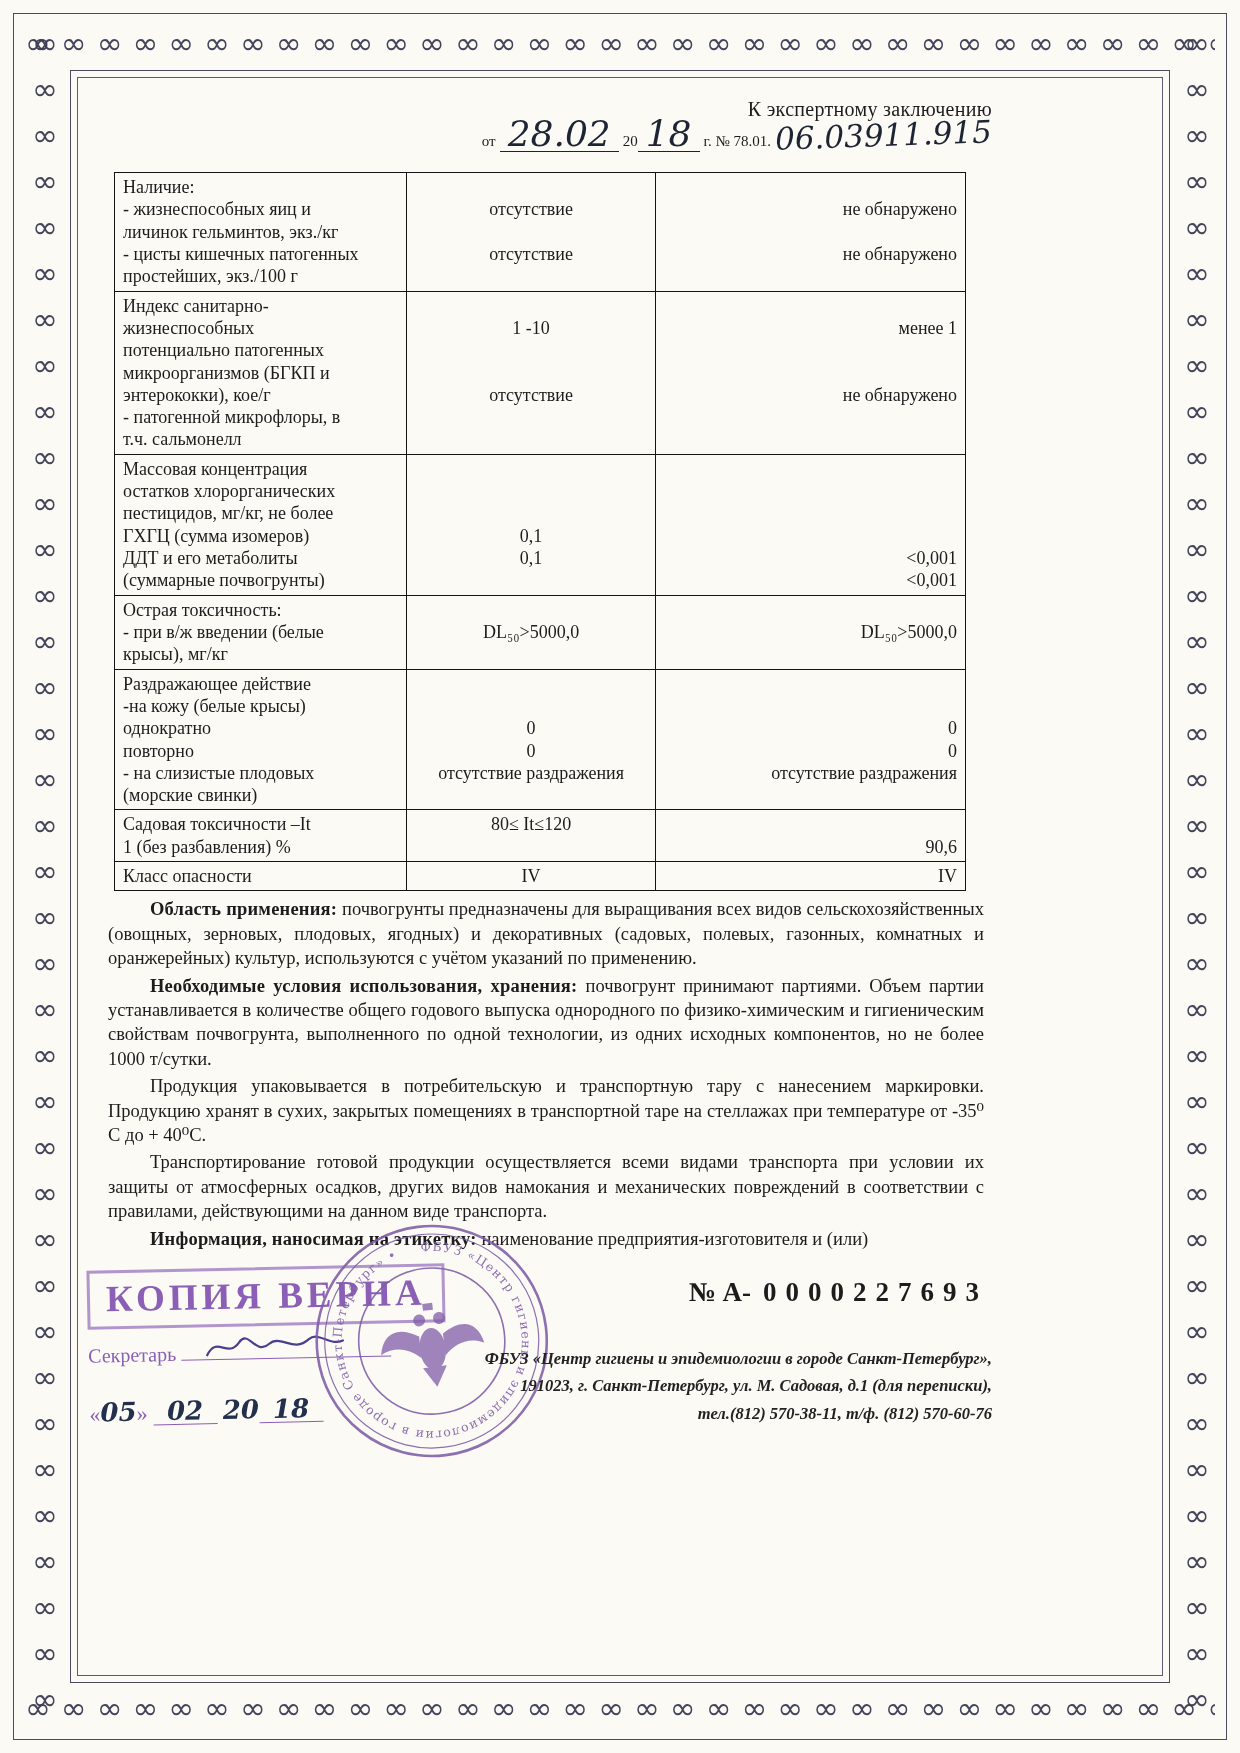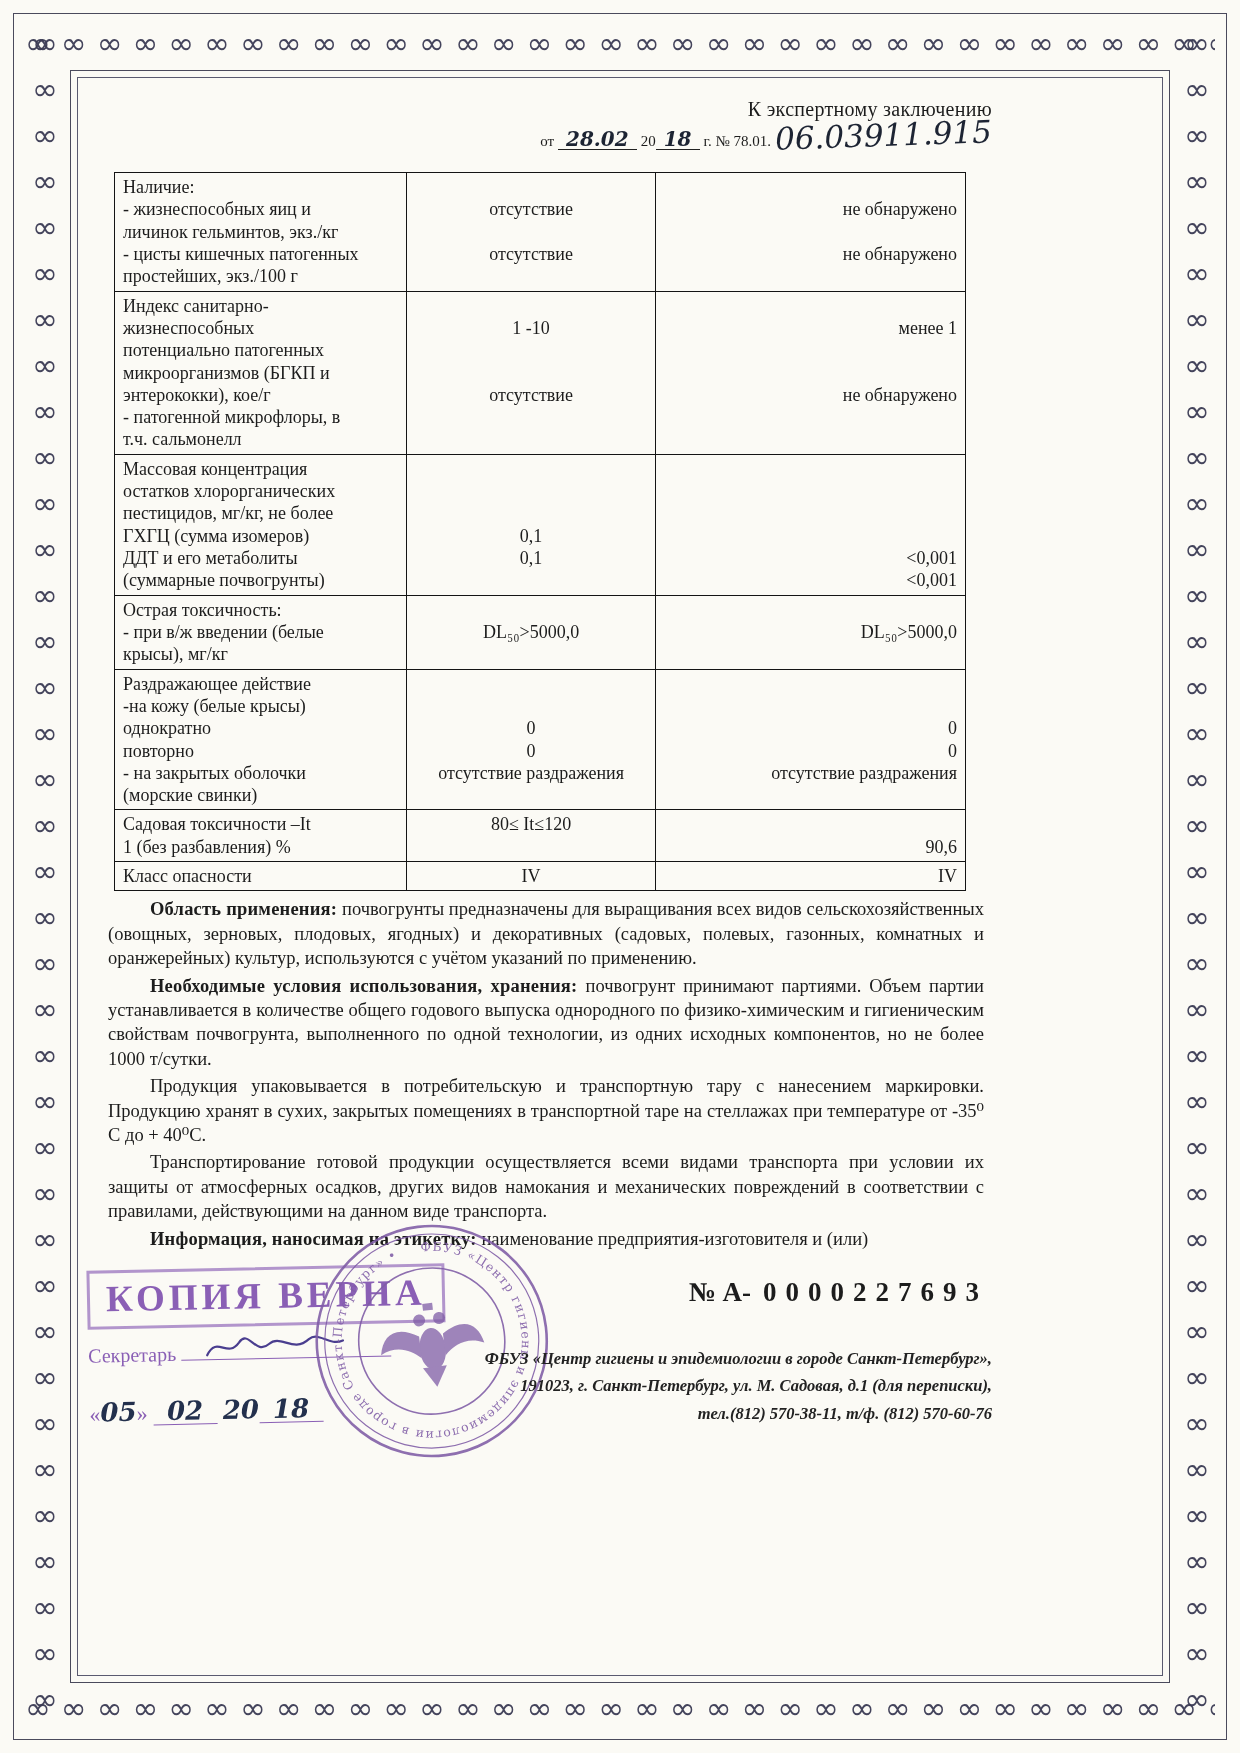--- a/index.html
+++ b/index.html
@@ -25,21 +25,21 @@
 
   .content{position:absolute;left:100px;top:98px;width:892px;}
 
   
   .header{text-align:right;min-height:66px;}
   .ref-note{font-size:20px;letter-spacing:.3px;}
   .ref-line{white-space:nowrap;margin-top:-4px;}
   .small{font-size:15px;}
   .u{display:inline-block;border-bottom:1.5px solid #222;padding:0 8px;line-height:.95;}
   .hand{font-family:"DejaVu Serif",serif;font-style:italic;color:#1d2433;}
-  .hand-big{font-size:20px;font-weight:bold;text-align:right;}
+  .hand-big{font-size:36px;font-weight:normal;text-align:right;}
   .num-hand{display:inline-block;transform:rotate(-2deg);font-size:31px;}
 
   
   table.results{border-collapse:collapse;margin:8px 0 4px 14px;width:852px;font-size:18px;}
   table.results td{border:1.6px solid #141414;padding:3px 8px;vertical-align:top;}
   table.results td:nth-child(1){width:288px;}
   table.results td:nth-child(2){width:246px;text-align:center;}
   table.results td:nth-child(3){width:312px;text-align:right;}
   .ln{min-height:1.24em;line-height:1.24;}
 
@@ -191,21 +191,21 @@
               <div class="ln">DL₅₀&gt;5000,0</div>
               <div class="ln"></div>
             </td>
           </tr>
           <tr>
             <td>
               <div class="ln">Раздражающее действие</div>
               <div class="ln">-на кожу (белые крысы)</div>
               <div class="ln">однократно</div>
               <div class="ln">повторно</div>
-              <div class="ln">- на закрытых оболочки</div>
+              <div class="ln">- на слизистые плодовых</div>
               <div class="ln">(морские свинки)</div>
             </td>
             <td>
               <div class="ln"></div>
               <div class="ln"></div>
               <div class="ln">0</div>
               <div class="ln">0</div>
               <div class="ln">отсутствие раздражения</div>
               <div class="ln"></div>
             </td>

